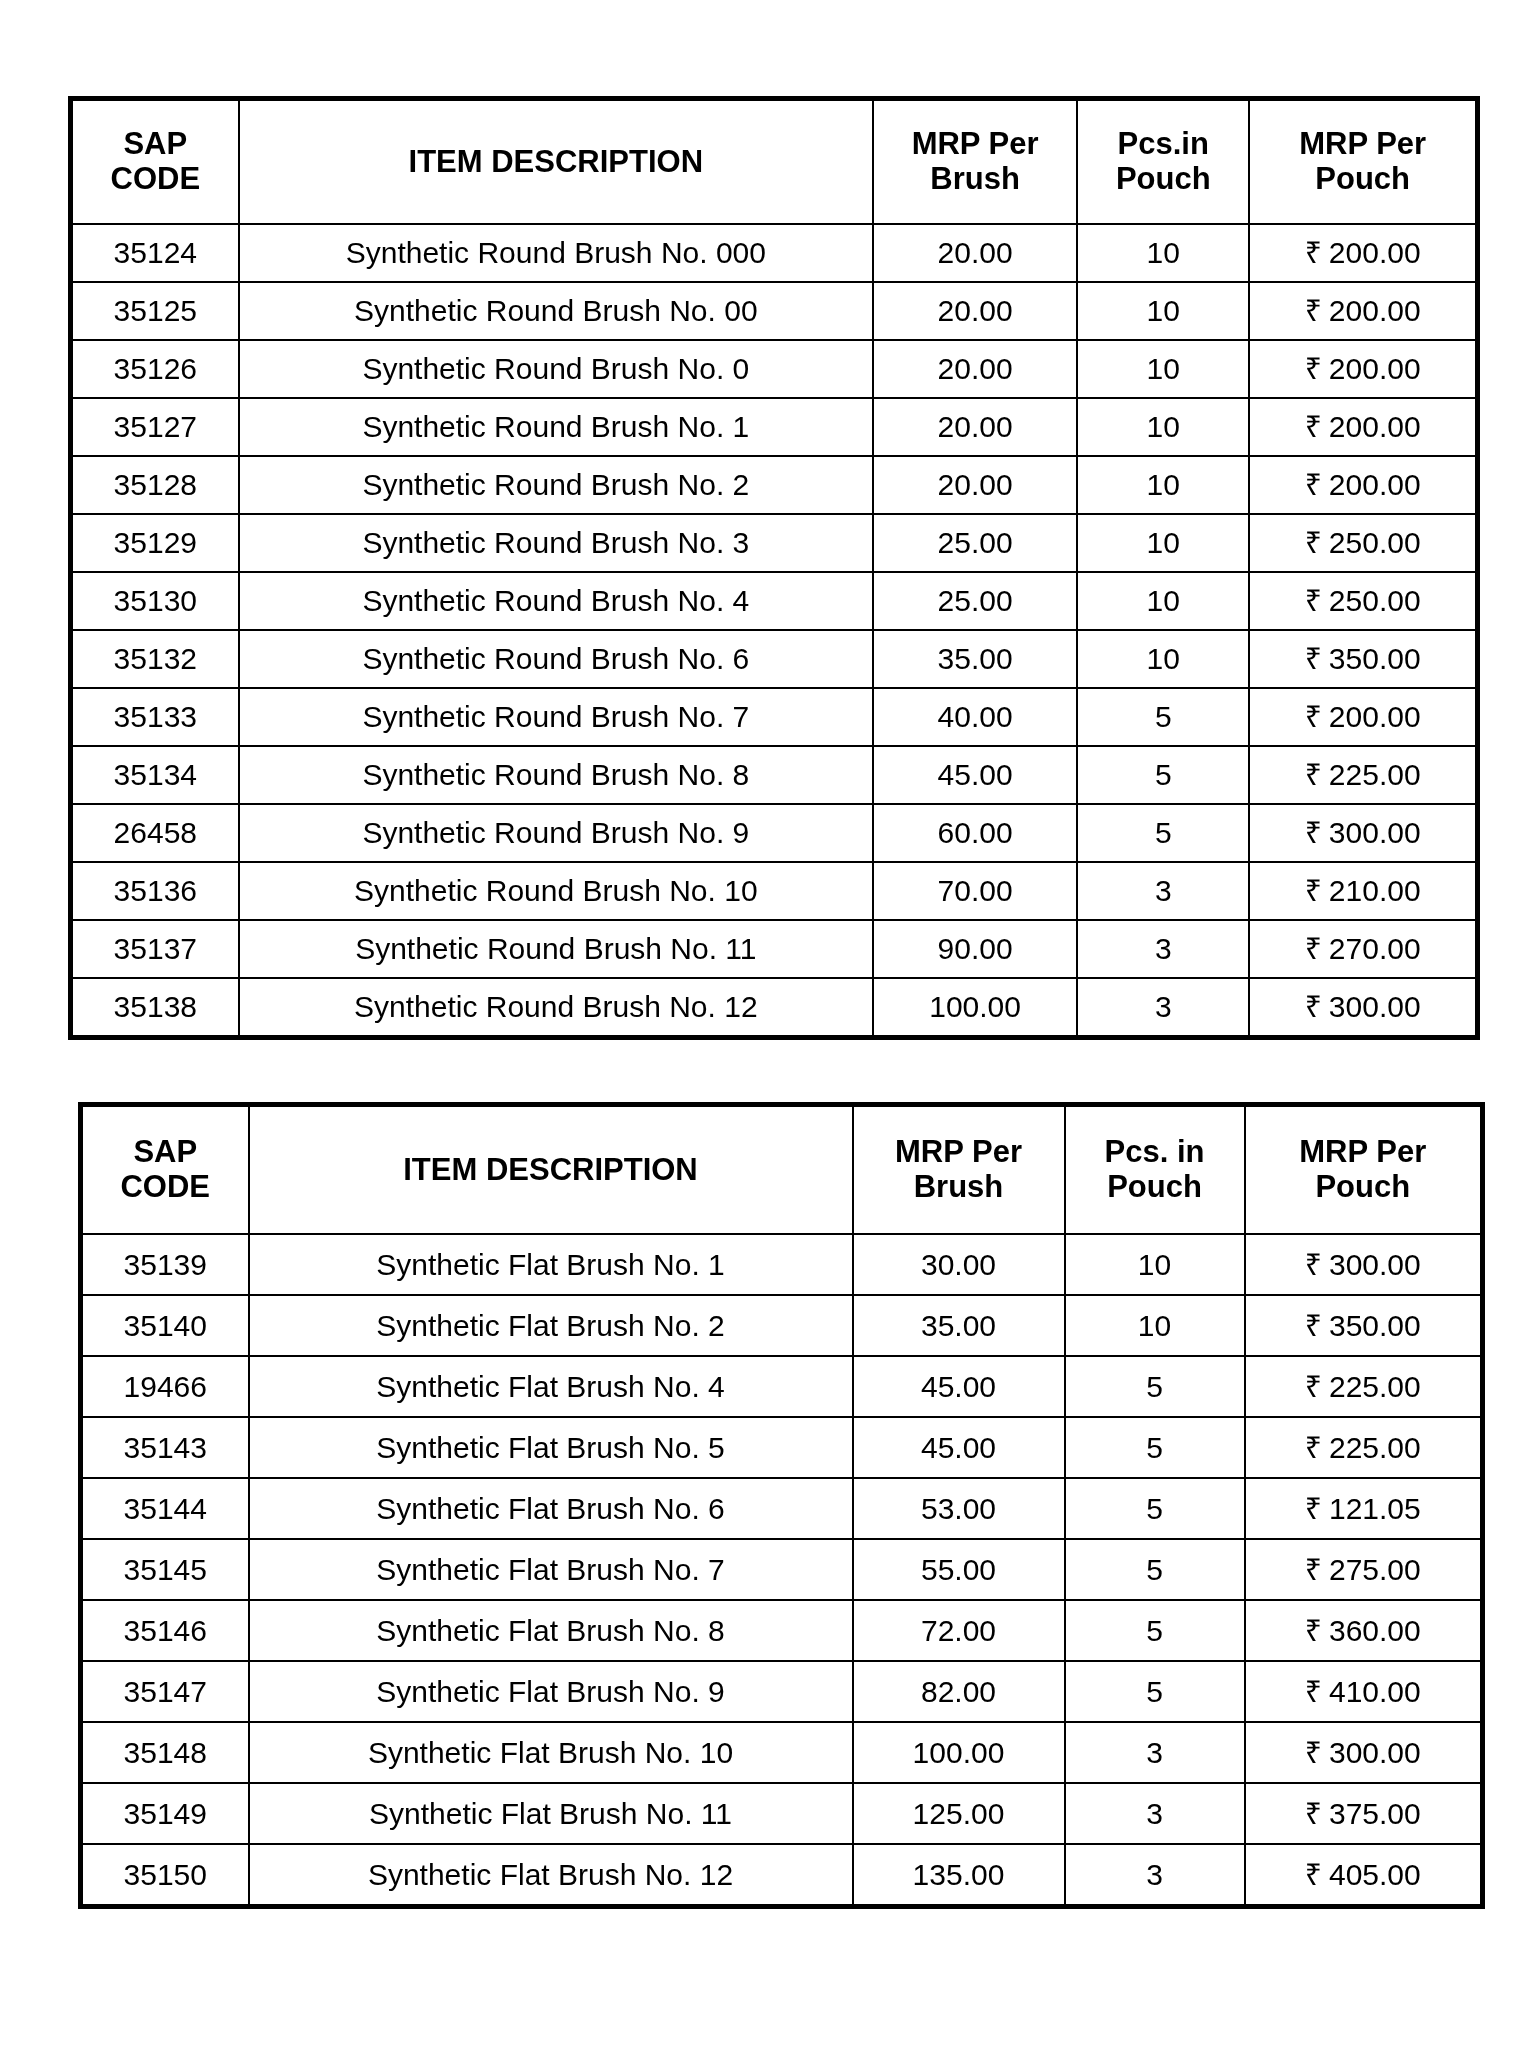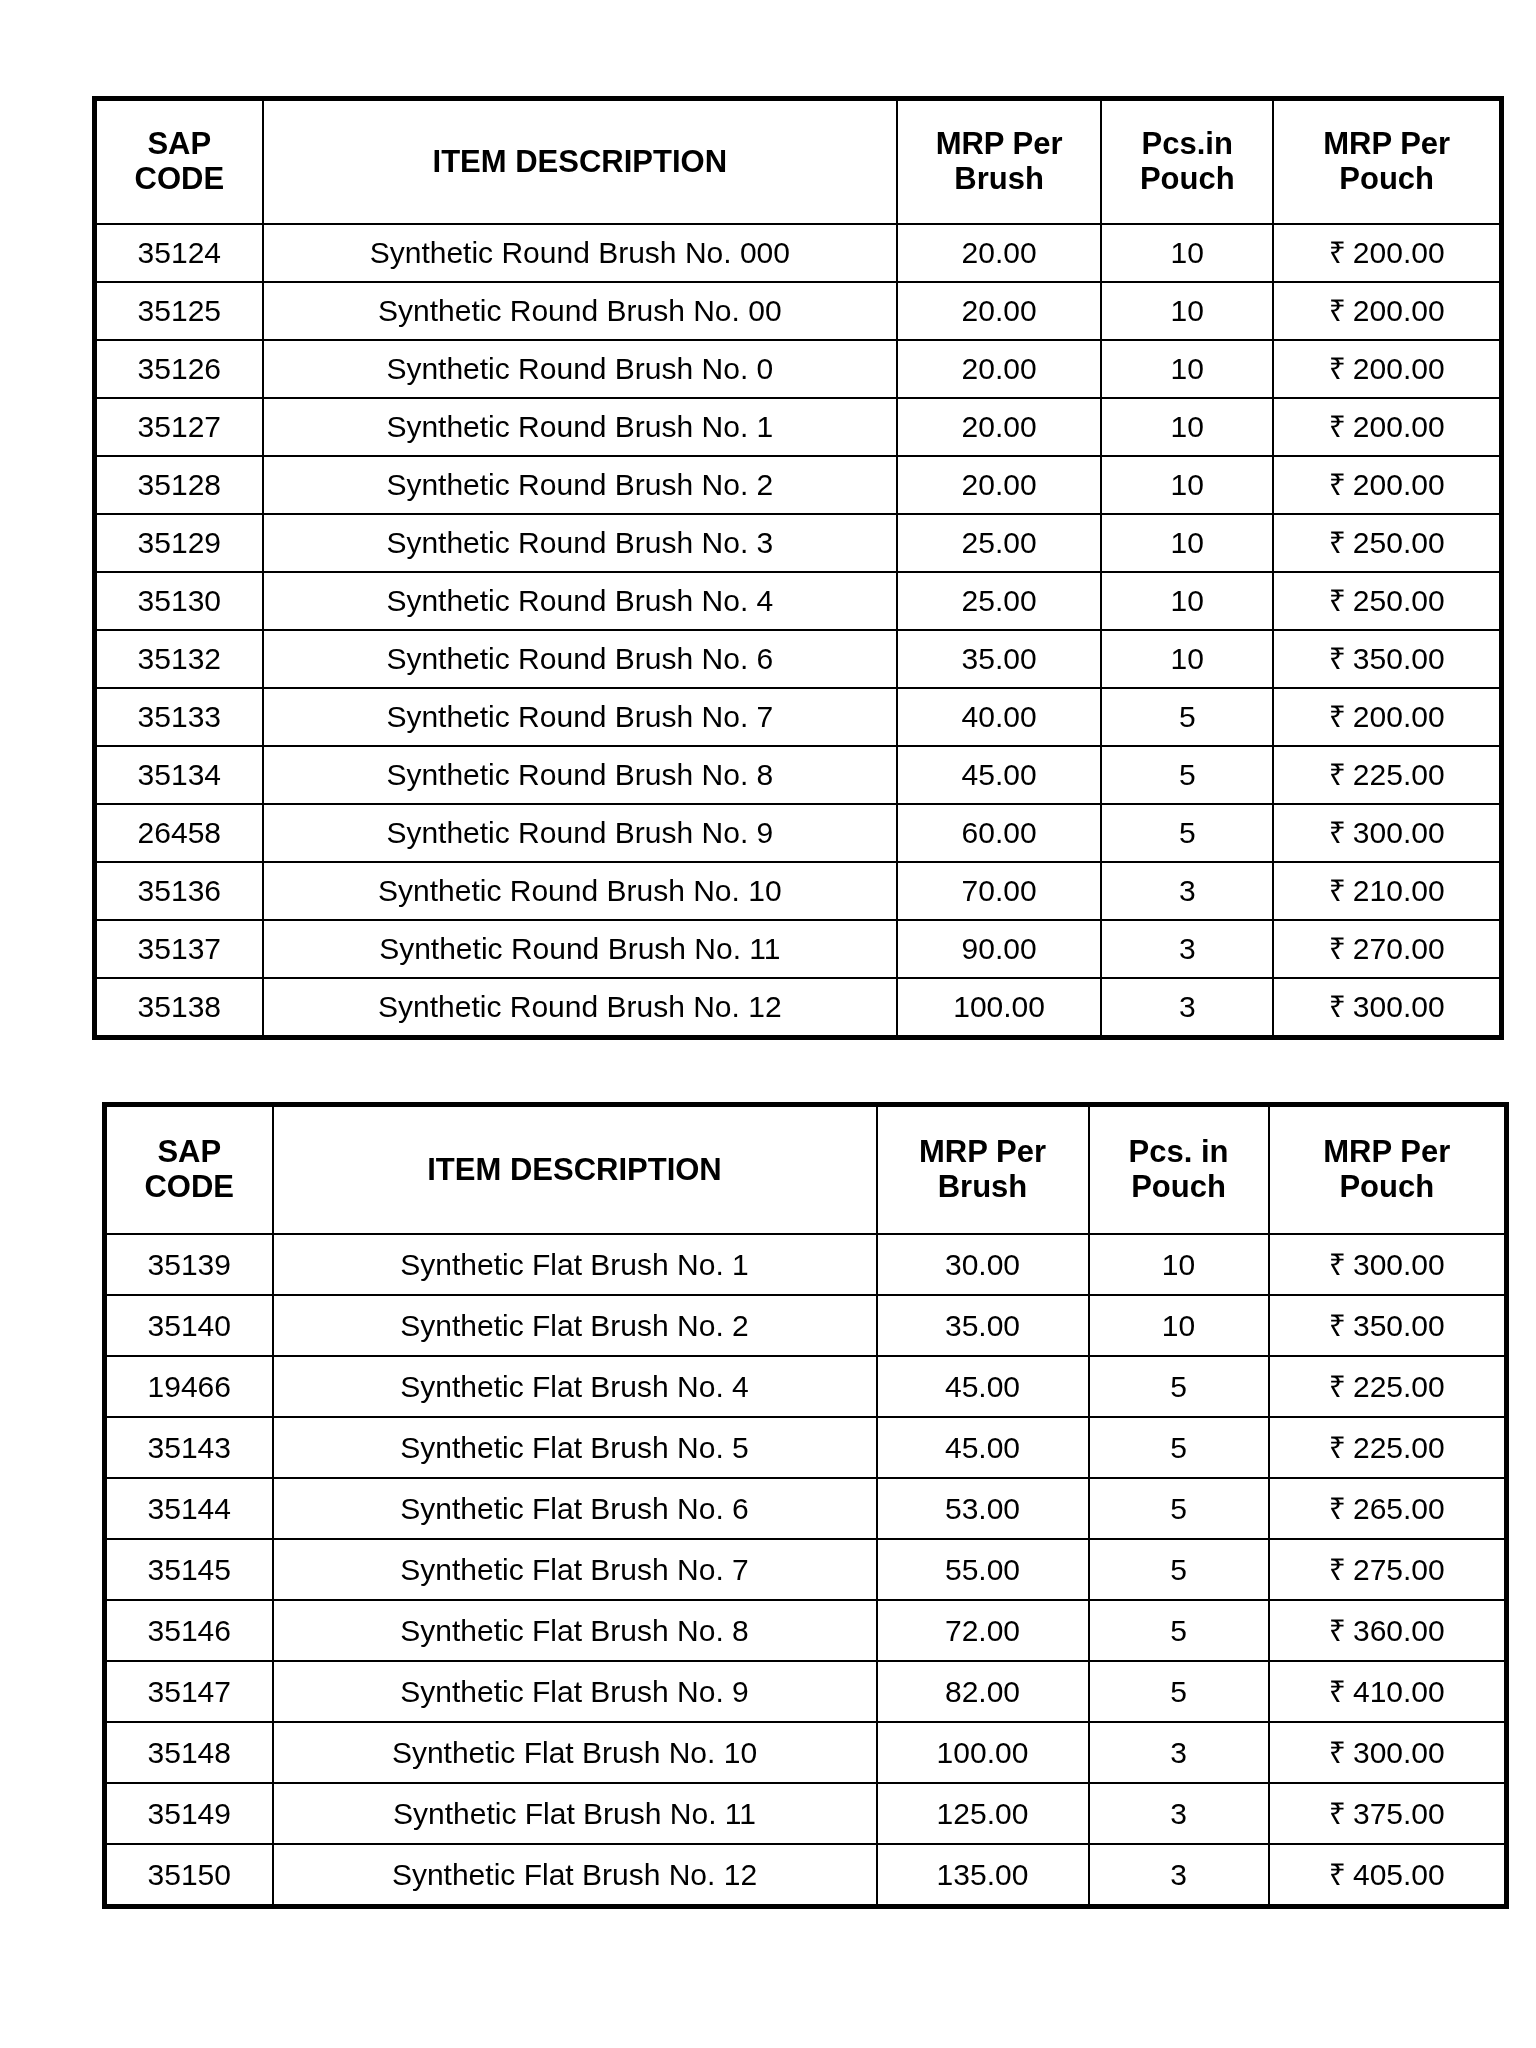--- a/index.html
+++ b/index.html
@@ -12,21 +12,21 @@
     height: 2048px;
     font-family: "Liberation Sans", sans-serif;
     color: #000000;
     -webkit-font-smoothing: antialiased;
   }
   .page {
     position: relative;
     width: 1272px;
     height: 2048px;
     box-sizing: border-box;
-    padding: 96px 62px 0 92px;
+    padding: 96px 62px 0 68px;
   }
   .price-table {
     border-collapse: collapse;
     table-layout: fixed;
     width: 1412px;
     border: 5px solid #000;
   }
   .price-table td, .price-table th {
     border: 2px solid #000;
     padding: 0;
@@ -271,21 +271,21 @@
             <td class="cell-desc">Synthetic Flat Brush No. 5</td>
             <td>45.00</td>
             <td>5</td>
             <td class="cell-pouch"><span class="rupee">₹</span><span>225.00</span></td>
           </tr>
           <tr>
             <td>35144</td>
             <td class="cell-desc">Synthetic Flat Brush No. 6</td>
             <td>53.00</td>
             <td>5</td>
-            <td class="cell-pouch"><span class="rupee">₹</span><span>265.00</span></td>
+            <td class="cell-pouch"><span class="rupee">₹</span><span>121.05</span></td>
           </tr>
           <tr>
             <td>35145</td>
             <td class="cell-desc">Synthetic Flat Brush No. 7</td>
             <td>55.00</td>
             <td>5</td>
             <td class="cell-pouch"><span class="rupee">₹</span><span>275.00</span></td>
           </tr>
           <tr>
             <td>35146</td>

